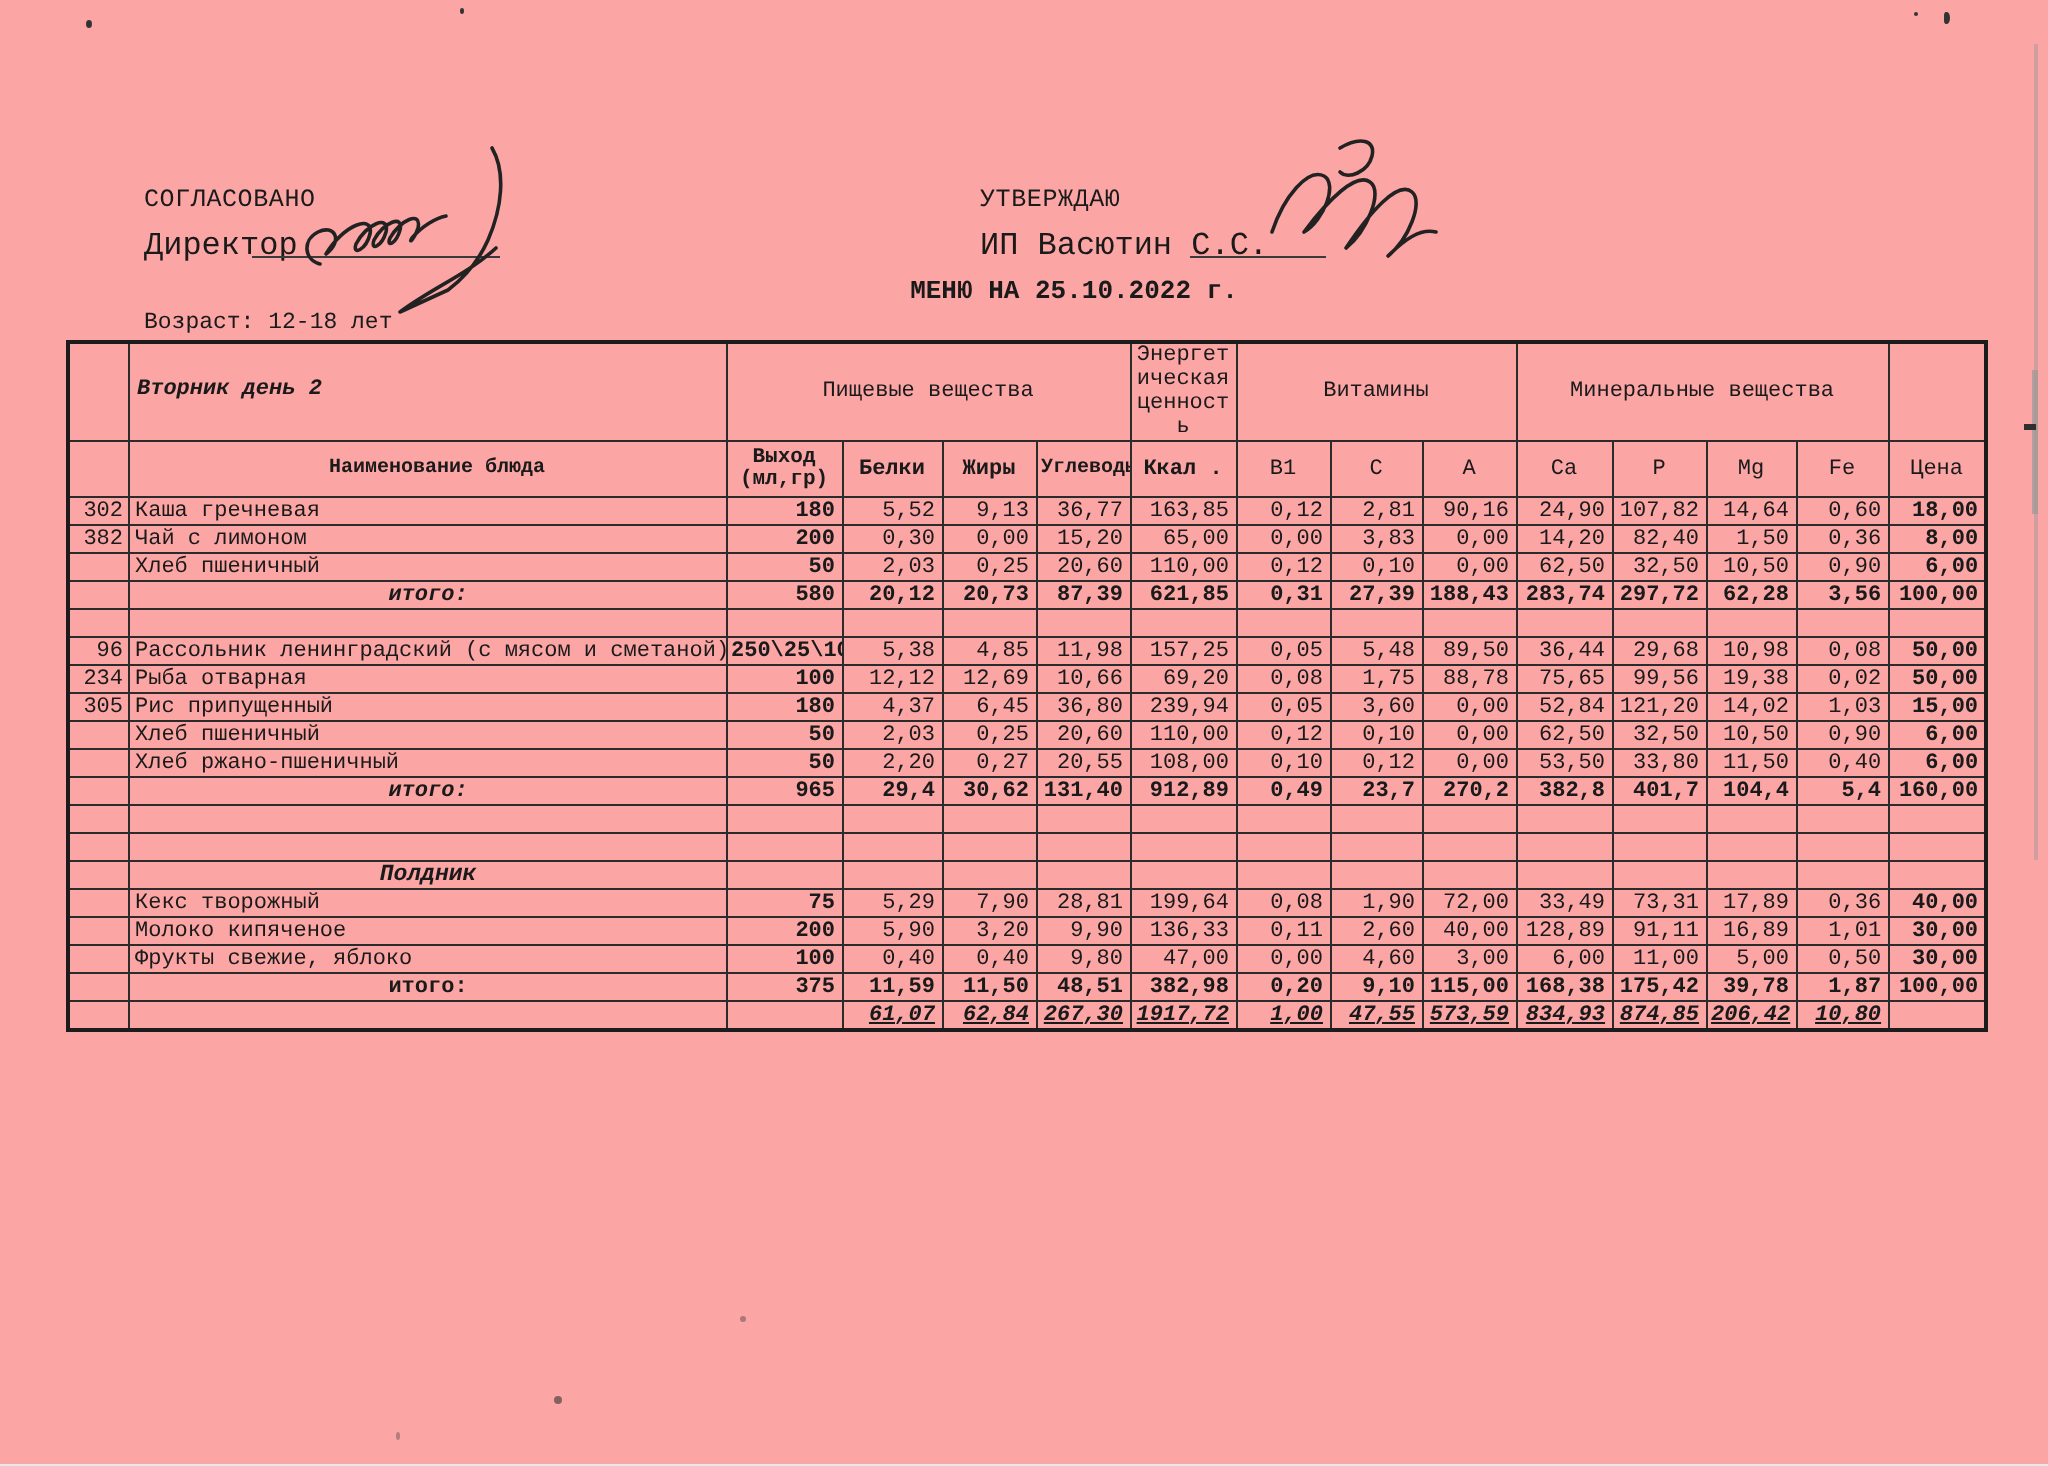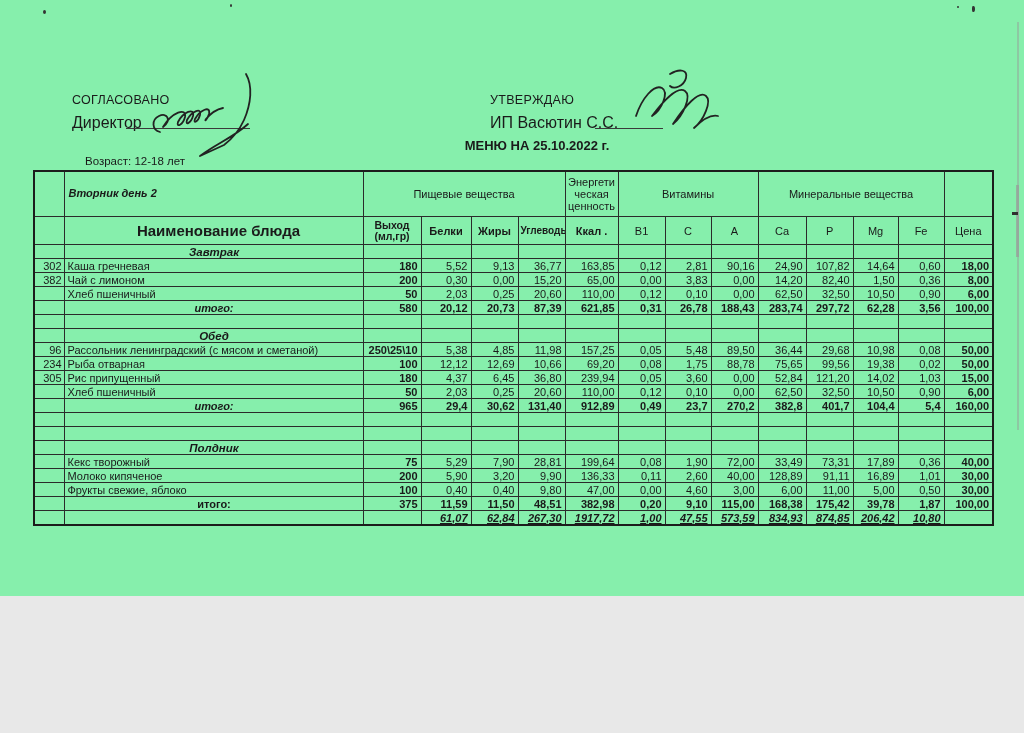--- a/index.html
+++ b/index.html
@@ -1,17 +1,17 @@
 <!DOCTYPE html>
 <html><head>
 <meta charset="utf-8">
 <style>
   html,body{margin:0;padding:0;background:#e8e8e8;}
-  .page{position:relative;width:1024px;height:596px;background:#86efac;overflow:hidden;
-        font-family:Liberation Sans, sans-serif;color:#1a1a1a;}
+  .page{position:relative;width:1024px;height:732px;background:#fca5a5;overflow:hidden;
+        font-family:Liberation Mono, monospace;color:#1a1a1a;}
   .abs{position:absolute;}
   
   .approve-title{font-size:12.5px;letter-spacing:.3px;}
   .approve-sub{font-size:16px;}
   .sig-line{position:absolute;border-bottom:1.2px solid #3a3a3a;height:1px;}
   .menu-title{font-size:13px;font-weight:bold;text-align:center;}
   .age-label{font-size:11.5px;}
   
   .menu-table{border-collapse:collapse;table-layout:fixed;width:959px;border:2px solid #1c1c1c;}
   .menu-table td{border:1px solid #2b2b2b;font-size:11px;line-height:12px;padding:0 2px;
@@ -57,21 +57,21 @@
 
   <div class="abs approve-title" style="left:490px;top:93px;">УТВЕРЖДАЮ</div>
   <div class="abs approve-sub" style="left:490px;top:114px;">ИП Васютин С.С.</div>
   <div class="sig-line" style="left:595px;top:127px;width:68px;"></div>
   <svg class="abs" style="left:628px;top:64px;" width="92" height="66" viewBox="0 0 92 66">
     <path class="sig" d="M8,52 c6,-18 18,-32 26,-28 c7,4 0,22 -10,28 c12,-16 26,-30 33,-25 c7,5 -2,25 -12,33 c12,-18 26,-34 33,-28 c6,5 -2,24 -12,32 c8,-8 16,-14 24,-12"></path>
     <path class="sig" d="M42,10 c10,-6 18,-4 16,4 c-2,8 -12,12 -16,8"></path>
   </svg>
 
   <div class="abs menu-title" style="left:387px;top:138px;width:300px;">МЕНЮ  НА 25.10.2022 г.</div>
-  <div class="abs age-label" style="left:72px;top:155px;margin-left:13px;">Возраст: 12-18 лет</div>
+  <div class="abs age-label" style="left:72px;top:155px;">Возраст: 12-18 лет</div>
 
   <table class="menu-table abs" style="left:33px;top:170px;">
     <colgroup>
       <col style="width:30px">
         <col style="width:299px">
         <col style="width:58px">
         <col style="width:50px">
       <col style="width:47px">
         <col style="width:47px">
         <col style="width:53px">
@@ -89,57 +89,40 @@
         <td></td>
         <td class="day-label">Вторник день 2</td>
         <td colspan="4">Пищевые вещества</td>
         <td style="word-wrap:break-word;overflow-wrap:anywhere;">Энергетическая ценность</td>
         <td colspan="3">Витамины</td>
         <td colspan="4">Минеральные вещества</td>
         <td></td>
       </tr>
       <tr class="h-row2">
         <td></td>
-        <td class="bold" style="font-size:15px;padding-left:12px;">Наименование блюда</td>
+        <td class="bold" style="font-size:10px;padding-left:12px;">Наименование блюда</td>
         <td class="hdr-out">
           <span>Выход</span>
           <span>(мл,гр)</span>
         </td>
         <td class="bold">Белки</td>
         <td class="bold">Жиры</td>
         <td class="bold" style="font-size:10px;">Углеводы</td>
         <td class="bold">Ккал .</td>
         <td>В1</td>
         <td>С</td>
         <td>А</td>
         <td>Са</td>
         <td>Р</td>
         <td>Mg</td>
         <td>Fe</td>
         <td>Цена</td>
       </tr>
     </thead>
     <tbody>
-        <tr class="row-section">
-          <td class="c-num"></td>
-          <td class="c-name">Завтрак</td>
-          <td class="c-val c-out"></td>
-          <td class="c-val"></td>
-          <td class="c-val"></td>
-          <td class="c-val"></td>
-          <td class="c-val"></td>
-          <td class="c-val"></td>
-          <td class="c-val"></td>
-          <td class="c-val"></td>
-          <td class="c-val"></td>
-          <td class="c-val"></td>
-          <td class="c-val"></td>
-          <td class="c-val"></td>
-          <td class="c-val c-price"></td>
-        </tr>
         <tr class="row-item">
           <td class="c-num">302</td>
           <td class="c-name">Каша гречневая</td>
           <td class="c-val c-out">180</td>
           <td class="c-val">5,52</td>
           <td class="c-val">9,13</td>
           <td class="c-val">36,77</td>
           <td class="c-val">163,85</td>
           <td class="c-val">0,12</td>
           <td class="c-val">2,81</td>
@@ -186,48 +169,31 @@
         </tr>
         <tr class="row-total italic-label">
           <td class="c-num"></td>
           <td class="c-name">итого:</td>
           <td class="c-val c-out">580</td>
           <td class="c-val">20,12</td>
           <td class="c-val">20,73</td>
           <td class="c-val">87,39</td>
           <td class="c-val">621,85</td>
           <td class="c-val">0,31</td>
-          <td class="c-val">26,78</td>
+          <td class="c-val">27,39</td>
           <td class="c-val">188,43</td>
           <td class="c-val">283,74</td>
           <td class="c-val">297,72</td>
           <td class="c-val">62,28</td>
           <td class="c-val">3,56</td>
           <td class="c-val c-price">100,00</td>
         </tr>
         <tr class="row-empty">
           <td class="c-num"></td>
           <td class="c-name"></td>
-          <td class="c-val c-out"></td>
-          <td class="c-val"></td>
-          <td class="c-val"></td>
-          <td class="c-val"></td>
-          <td class="c-val"></td>
-          <td class="c-val"></td>
-          <td class="c-val"></td>
-          <td class="c-val"></td>
-          <td class="c-val"></td>
-          <td class="c-val"></td>
-          <td class="c-val"></td>
-          <td class="c-val"></td>
-          <td class="c-val c-price"></td>
-        </tr>
-        <tr class="row-section">
-          <td class="c-num"></td>
-          <td class="c-name">Обед</td>
           <td class="c-val c-out"></td>
           <td class="c-val"></td>
           <td class="c-val"></td>
           <td class="c-val"></td>
           <td class="c-val"></td>
           <td class="c-val"></td>
           <td class="c-val"></td>
           <td class="c-val"></td>
           <td class="c-val"></td>
           <td class="c-val"></td>
@@ -296,20 +262,37 @@
           <td class="c-val">110,00</td>
           <td class="c-val">0,12</td>
           <td class="c-val">0,10</td>
           <td class="c-val">0,00</td>
           <td class="c-val">62,50</td>
           <td class="c-val">32,50</td>
           <td class="c-val">10,50</td>
           <td class="c-val">0,90</td>
           <td class="c-val c-price">6,00</td>
         </tr>
+        <tr class="row-item">
+          <td class="c-num"></td>
+          <td class="c-name">Хлеб ржано-пшеничный</td>
+          <td class="c-val c-out">50</td>
+          <td class="c-val">2,20</td>
+          <td class="c-val">0,27</td>
+          <td class="c-val">20,55</td>
+          <td class="c-val">108,00</td>
+          <td class="c-val">0,10</td>
+          <td class="c-val">0,12</td>
+          <td class="c-val">0,00</td>
+          <td class="c-val">53,50</td>
+          <td class="c-val">33,80</td>
+          <td class="c-val">11,50</td>
+          <td class="c-val">0,40</td>
+          <td class="c-val c-price">6,00</td>
+        </tr>
         <tr class="row-total italic-label">
           <td class="c-num"></td>
           <td class="c-name">итого:</td>
           <td class="c-val c-out">965</td>
           <td class="c-val">29,4</td>
           <td class="c-val">30,62</td>
           <td class="c-val">131,40</td>
           <td class="c-val">912,89</td>
           <td class="c-val">0,49</td>
           <td class="c-val">23,7</td>

